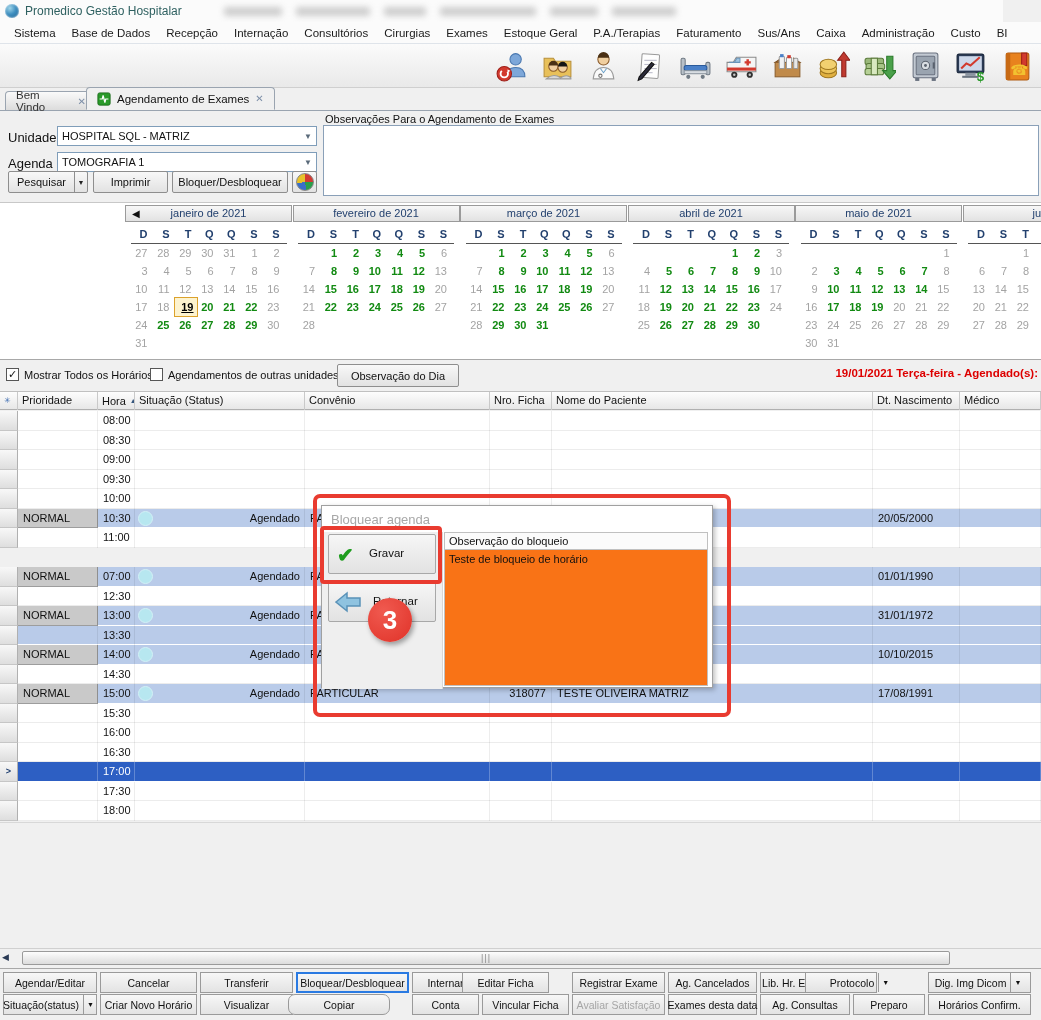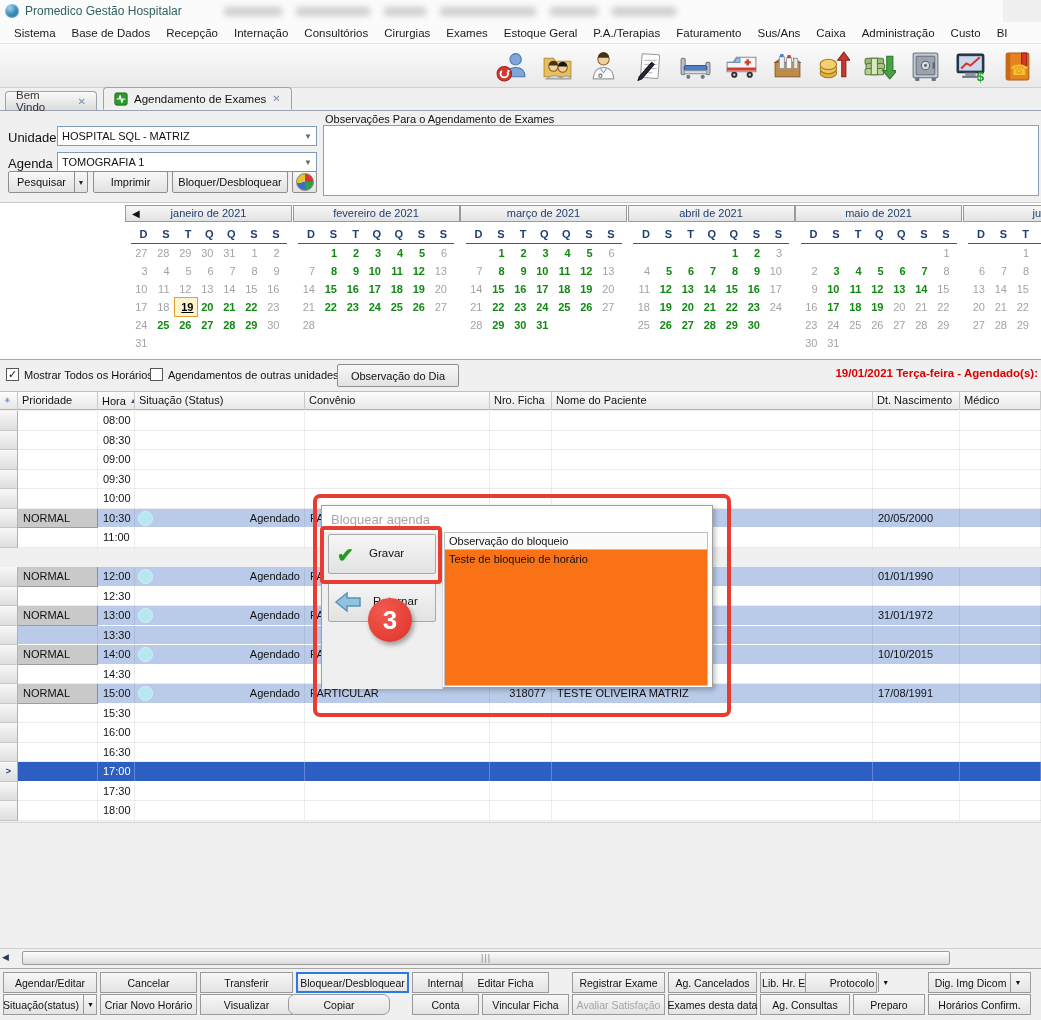--- a/index.html
+++ b/index.html
@@ -19,21 +19,21 @@
 
   
   .toolbar { position:absolute; left:0; top:44px; width:1041px; height:44px; background:linear-gradient(#fbfbfb,#e9e9e9); border-bottom:1px solid #cfcfcf; }
   .tbicon { position:absolute; top:4px; width:38px; height:36px; display:flex; align-items:center; justify-content:center; }
   .tbicon svg { width:33px; height:33px; }
 
   
   .tabbar { position:absolute; left:0; top:88px; width:1041px; height:23px; background:#f0f0f0; border-bottom:1px solid #9aa4b0; }
   .tab { position:absolute; bottom:0; height:21px; display:flex; align-items:center; gap:6px; padding:0 10px; border:1px solid #9aa4b0; border-bottom:none; border-radius:4px 4px 0 0; font-size:11.5px; }
   .tab.inactive { left:5px; width:92px; background:linear-gradient(#fafafa,#dcdcdc); height:19px; color:#333; }
-  .tab.active { left:103px; background:#f0f0f0; border-bottom:1px solid #f0f0f0; height:23px; }
+  .tab.active { left:86px; background:#f0f0f0; border-bottom:1px solid #f0f0f0; height:23px; }
   .tabx { color:#7d8fa8; font-size:10px; }
   .tabicon { width:14px; height:14px; }
 
   
   .flabel { position:absolute; font-size:13px; color:#111; }
   .combo { position:absolute; left:57px; width:260px; height:20px; background:#fff; border:1px solid #7f9db9; display:flex; align-items:center; padding:0 18px 0 4px; }
   .combo .arr { position:absolute; right:4px; color:#5a6a7a; font-size:8px; }
   .btn { background:linear-gradient(#f8f8f8,#e2e2e2); border:1px solid #8e8e8e; border-radius:2px; display:flex; align-items:center; justify-content:center; font-size:11px; color:#111; }
   .split { position:absolute; top:171px; height:22px; }
   .split .main { padding:0 8px; height:100%; display:flex; align-items:center; }
@@ -753,21 +753,21 @@
         <div class="tcell" style="left: 135px; width: 170px;"></div>
         <div class="tcell" style="left: 305px; width: 185px;"></div>
         <div class="tcell right" style="left: 490px; width: 62px;"></div>
         <div class="tcell" style="left: 552px; width: 321px;"></div>
         <div class="tcell" style="left: 873px; width: 87px;"></div>
         <div class="tcell" style="left: 960px; width: 81px;"></div>
       </div>
       <div class="trow booked" style="top: 156px;">
         <div class="gcell"></div>
         <div class="tcell pcell" style="left: 18px; width: 80px;">NORMAL</div>
-        <div class="tcell" style="left: 98px; width: 37px;">12:00</div>
+        <div class="tcell" style="left: 98px; width: 37px;">07:00</div>
         <div class="tcell" style="left: 135px; width: 170px;">
           <span class="statuscircle"></span>
           <span class="statustxt">Agendado</span>
         </div>
         <div class="tcell" style="left: 305px; width: 185px;">PARTICULAR</div>
         <div class="tcell right" style="left: 490px; width: 62px;"></div>
         <div class="tcell" style="left: 552px; width: 321px;"></div>
         <div class="tcell" style="left: 873px; width: 87px;">01/01/1990</div>
         <div class="tcell" style="left: 960px; width: 81px;"></div>
       </div>

